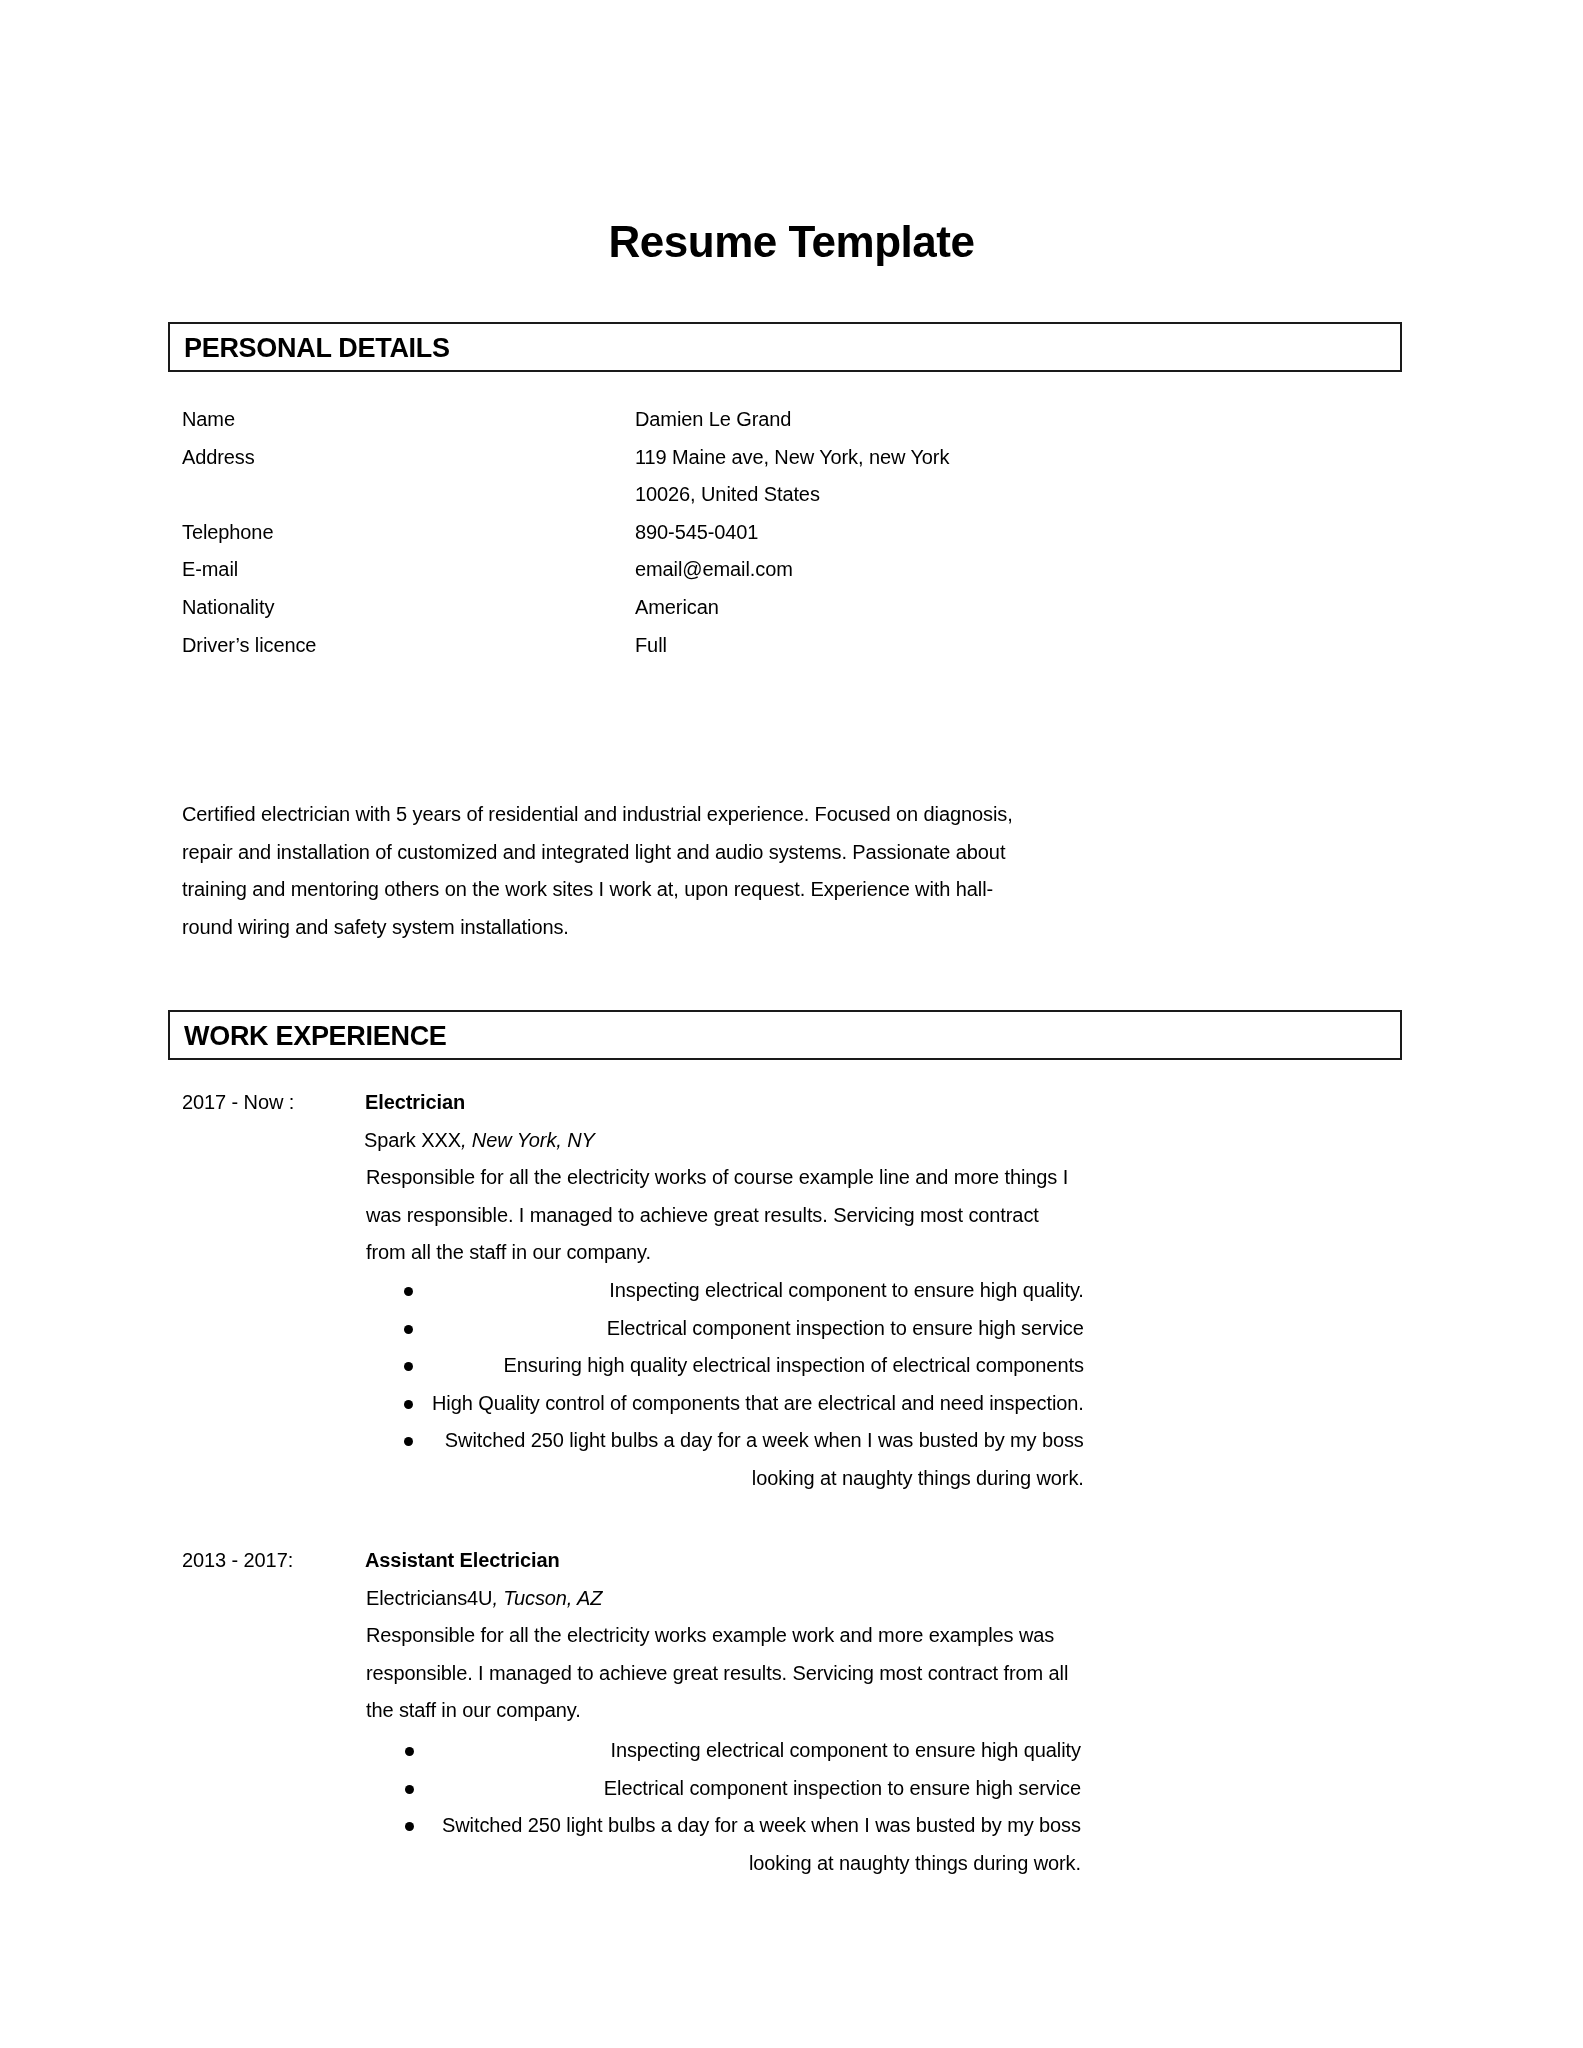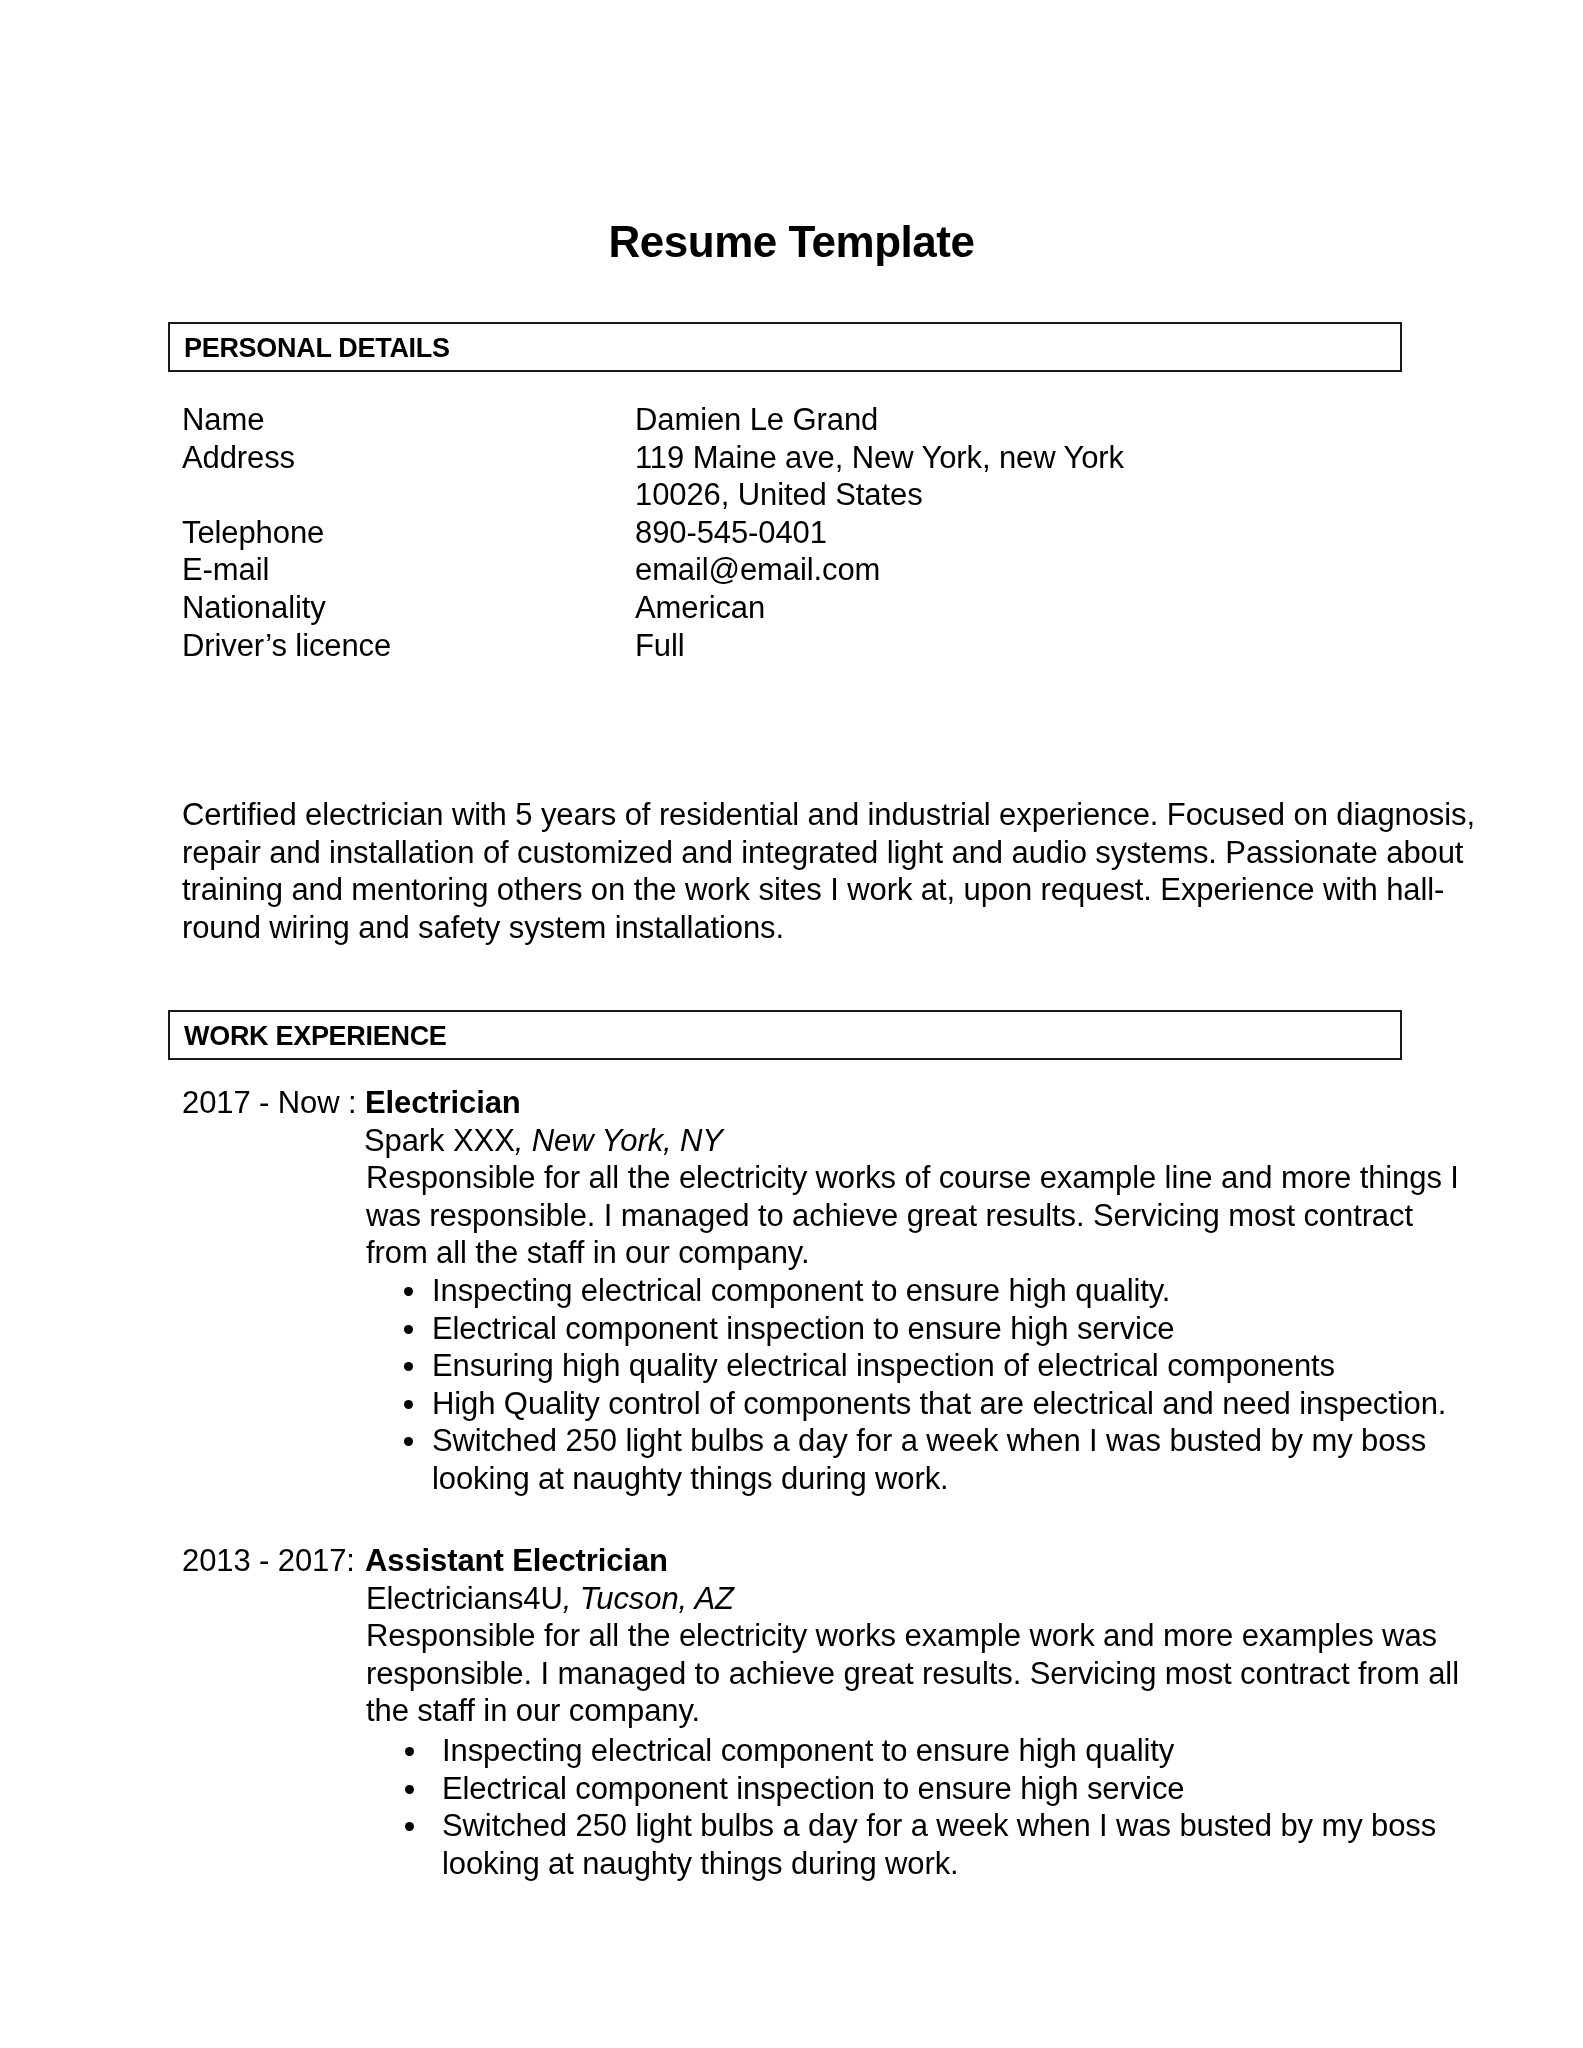--- a/index.html
+++ b/index.html
@@ -14,39 +14,39 @@
     letter-spacing: -0.5px;
   }
   .section-box {
     position: absolute; left: 168px; width: 1230px; height: 46px;
     border: 2px solid #1a1a1a; box-sizing: content-box;
   }
   .section-box .section-title {
     position: absolute; left: 14px; top: 5px;
     font-weight: bold; font-size: 27px; line-height: 38px; letter-spacing: -0.3px;
   }
-  .text { font-size: 31px; line-height: 37.6px; letter-spacing: -0.1px; white-space: nowrap; }
+  .text { font-size: 20px; line-height: 37.6px; letter-spacing: -0.1px; white-space: nowrap; }
   .detail-row { position: absolute; left: 182px; }
   .detail-label { position: absolute; left: 0; top: 0; }
   .detail-value { position: absolute; left: 453px; top: 0; }
   .profile-text { position: absolute; left: 182px; top: 764px; width: 1200px; }
   .profile-text .line { display: block; }
   .job { position: absolute; left: 182px; }
   .job .period { position: absolute; left: 0; top: 0; }
   .job .role { position: absolute; top: 0; font-weight: bold; }
   .job .company { position: absolute; top: 37.6px; }
   .job .company i { font-style: italic; }
   .job .desc { position: absolute; top: 75.2px; }
   .job .desc .line { display: block; }
   .bullet-list { position: absolute; margin: 0; padding: 0; list-style: none; }
   .bullet-list li { position: relative; }
   .bullet-dot {
     position: absolute; top: 15px; width: 9px; height: 9px; border-radius: 50%; background: #000;
   }
-  .bullet-text .line { display: block; }
+  .bullet-text .line { display: block; text-align: right; }
 </style>
 </head>
 <body>
 
 <div class="page">
 
   <div class="title">Resume Template</div>
 
   <div class="section-box" style="top:290px;">
     <div class="section-title">PERSONAL DETAILS</div>

